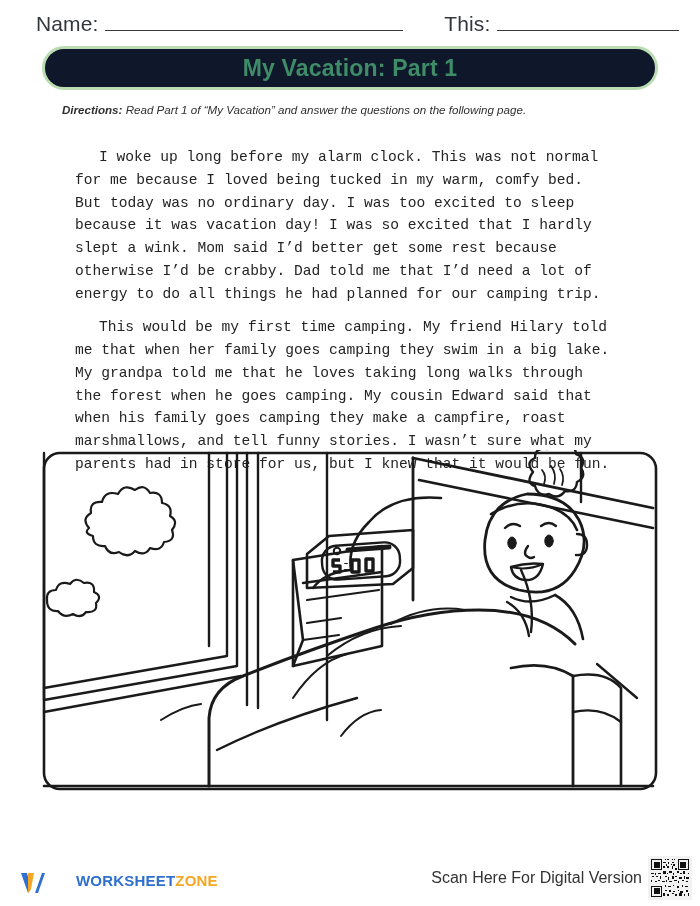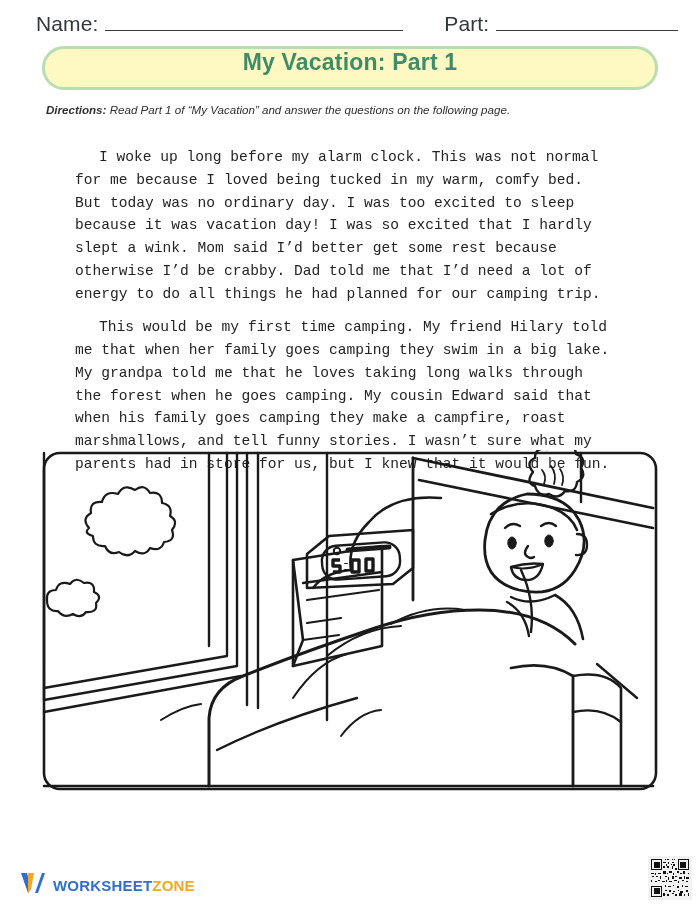--- a/index.html
+++ b/index.html
@@ -49,36 +49,36 @@
   .title-banner {
     position: absolute;
     top: 46px;
     left: 42px;
     width: 616px;
     height: 44px;
     box-sizing: border-box;
     border: 3.5px solid #b9dcb0;
     border-radius: 24px;
     display: flex;
-    align-items: flex-start;
+    align-items: center;
     justify-content: center;
-    background: #fef9c3;
+    background: #0f172a;
   }
   .title-text {
     font-size: 23px;
     font-weight: bold;
     color: #3f8c68;
     letter-spacing: 0.2px;
   }
 
   
   .directions {
     position: absolute;
     top: 103px;
-    left: 0;
+    left: 16px;
     width: 556px;
     text-align: center;
     font-size: 11.6px;
     font-style: italic;
     color: #2f2f2f;
   }
   .directions b {
     font-style: italic;
     font-weight: bold;
   }
@@ -116,21 +116,22 @@
     left: 0;
     bottom: 0;
     width: 700px;
     height: 56px;
   }
   .logo {
     position: absolute;
     left: 20px;
     bottom: 8px;
     display: flex;
-    align-items: center;
+    align-items: flex-start;
+    gap: 23px;
   }
   .logo-mark { margin-right: 7px; }
   .logo-text {
     font-size: 15px;
     font-weight: bold;
     letter-spacing: 0.2px;
   }
   .logo-worksheet { color: #2f6fd0; }
   .logo-zone { color: #f5a623; }
 
@@ -157,21 +158,21 @@
 </style>
 </head>
 <body>
 
 <div class="namedate-row">
   <div class="field name-field">
     <span class="field-label">Name:</span>
     <span class="field-rule"></span>
   </div>
   <div class="field date-field">
-    <span class="field-label">Part:</span>
+    <span class="field-label">This:</span>
     <span class="field-rule"></span>
   </div>
 </div>
 
 <div class="title-banner">
   <span class="title-text">My Vacation: Part 1</span>
 </div>
 
 <div class="directions">
   <b>Directions:</b>
@@ -325,20 +326,21 @@
         <path d="M8 1 L14 1 L11 17 L8 21 Z" fill="#f5a623"></path>
         <path d="M22 1 L25 1 L18 21 L15 21 Z" fill="#2f6fd0"></path>
       </svg>
     </span>
     <span class="logo-text">
       <span class="logo-worksheet">WORKSHEET</span><span class="logo-zone">ZONE</span>
     </span>
   </div>
 
   <div class="scan-area">
+    <span class="scan-label">Scan Here For Digital Version</span>
     <span class="qr-code">
       <svg width="40" height="40" viewBox="0 0 33 33" xmlns="http://www.w3.org/2000/svg" shape-rendering="crispEdges">
         <rect width="33" height="33" fill="#f2f2f2"></rect>
         <g fill="#111111">
 
           <rect x="1" y="1" width="9" height="9"></rect>
           <rect x="2" y="2" width="7" height="7" fill="#f2f2f2"></rect>
           <rect x="3" y="3" width="5" height="5"></rect>
 
           <rect x="23" y="1" width="9" height="9"></rect>

